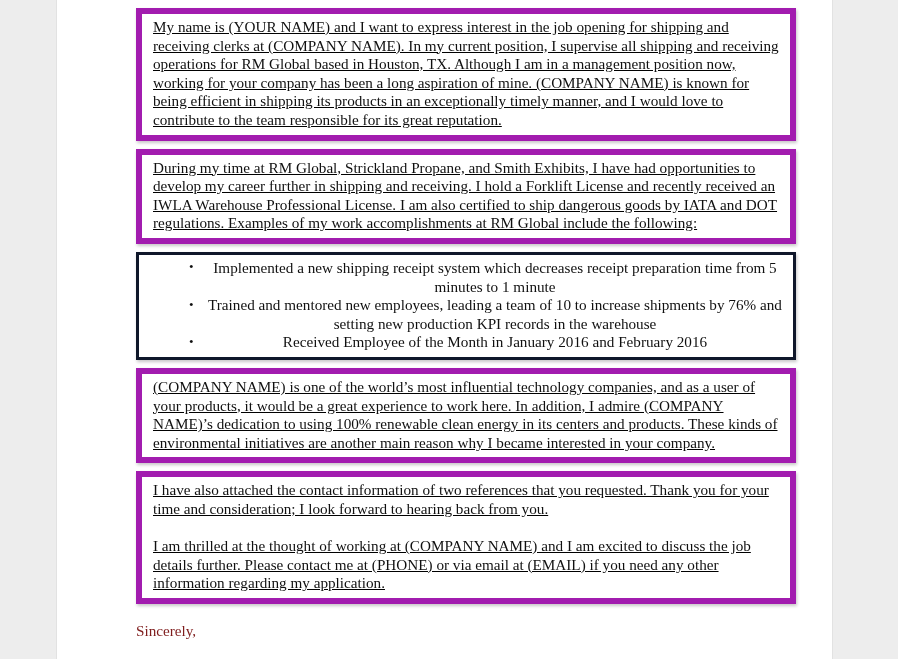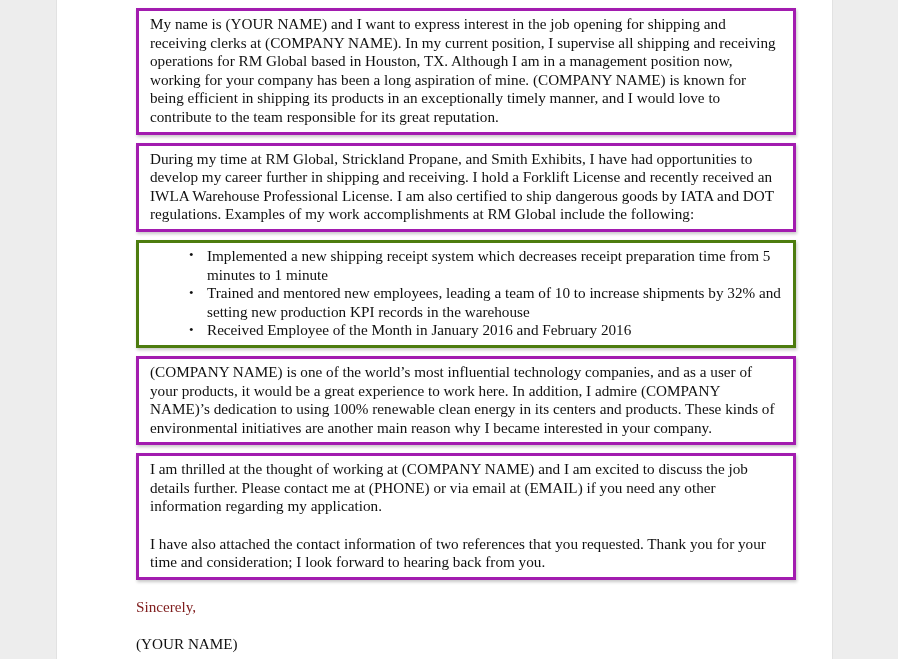--- a/index.html
+++ b/index.html
@@ -36,24 +36,26 @@
     width: 660px;
   }
   .hl-box {
     box-sizing: border-box;
     background: #ffffff;
     padding: 4px 10px 5px 11px;
     margin: 0 0 8px 0;
     box-shadow: 1px 2px 3px rgba(0,0,0,0.22);
   }
   .hl-red {
-    border: 3px solid #a21caf;
+    border: 6px solid #a21caf;
+    text-decoration: underline;
   }
   .hl-blue {
-    border: 3px solid #4d7c0f;
+    border: 3px solid #0f172a;
+    text-align: center;
   }
   .para {
     margin: 0;
     font-size: 15.2px;
     line-height: 18.6px;
     color: #101010;
     text-align: left;
   }
   .para + .para {
     margin-top: 18.6px;
@@ -104,32 +106,32 @@
         <p class="para">My name is (YOUR NAME) and I want to express interest in the job opening for shipping and receiving clerks at (COMPANY NAME). In my current position, I supervise all shipping and receiving operations for RM Global based in Houston, TX. Although I am in a management position now, working for your company has been a long aspiration of mine. (COMPANY NAME) is known for being efficient in shipping its products in an exceptionally timely manner, and I would love to contribute to the team responsible for its great reputation.</p>
       </div>
 
       <div class="hl-box hl-red">
         <p class="para">During my time at RM Global, Strickland Propane, and Smith Exhibits, I have had opportunities to develop my career further in shipping and receiving. I hold a Forklift License and recently received an IWLA Warehouse Professional License. I am also certified to ship dangerous goods by IATA and DOT regulations. Examples of my work accomplishments at RM Global include the following:</p>
       </div>
 
       <div class="hl-box hl-blue">
         <ul class="bullets">
           <li>Implemented a new shipping receipt system which decreases receipt preparation time from 5 minutes to 1 minute</li>
-          <li>Trained and mentored new employees, leading a team of 10 to increase shipments by 32% and setting new production KPI records in the warehouse</li>
+          <li>Trained and mentored new employees, leading a team of 10 to increase shipments by 76% and setting new production KPI records in the warehouse</li>
           <li>Received Employee of the Month in January 2016 and February 2016</li>
         </ul>
       </div>
 
       <div class="hl-box hl-red">
         <p class="para">(COMPANY NAME) is one of the world’s most influential technology companies, and as a user of your products, it would be a great experience to work here. In addition, I admire (COMPANY NAME)’s dedication to using 100% renewable clean energy in its centers and products. These kinds of environmental initiatives are another main reason why I became interested in your company.</p>
       </div>
 
       <div class="hl-box hl-red">
+        <p class="para">I have also attached the contact information of two references that you requested. Thank you for your time and consideration; I look forward to hearing back from you.</p>
         <p class="para">I am thrilled at the thought of working at (COMPANY NAME) and I am excited to discuss the job details further. Please contact me at (PHONE) or via email at (EMAIL) if you need any other information regarding my application.</p>
-        <p class="para">I have also attached the contact information of two references that you requested. Thank you for your time and consideration; I look forward to hearing back from you.</p>
       </div>
 
       <p class="closing">Sincerely,</p>
       <p class="signature">(YOUR NAME)</p>
 
     </div>
   </div>
 </div>
 
 </body></html>

